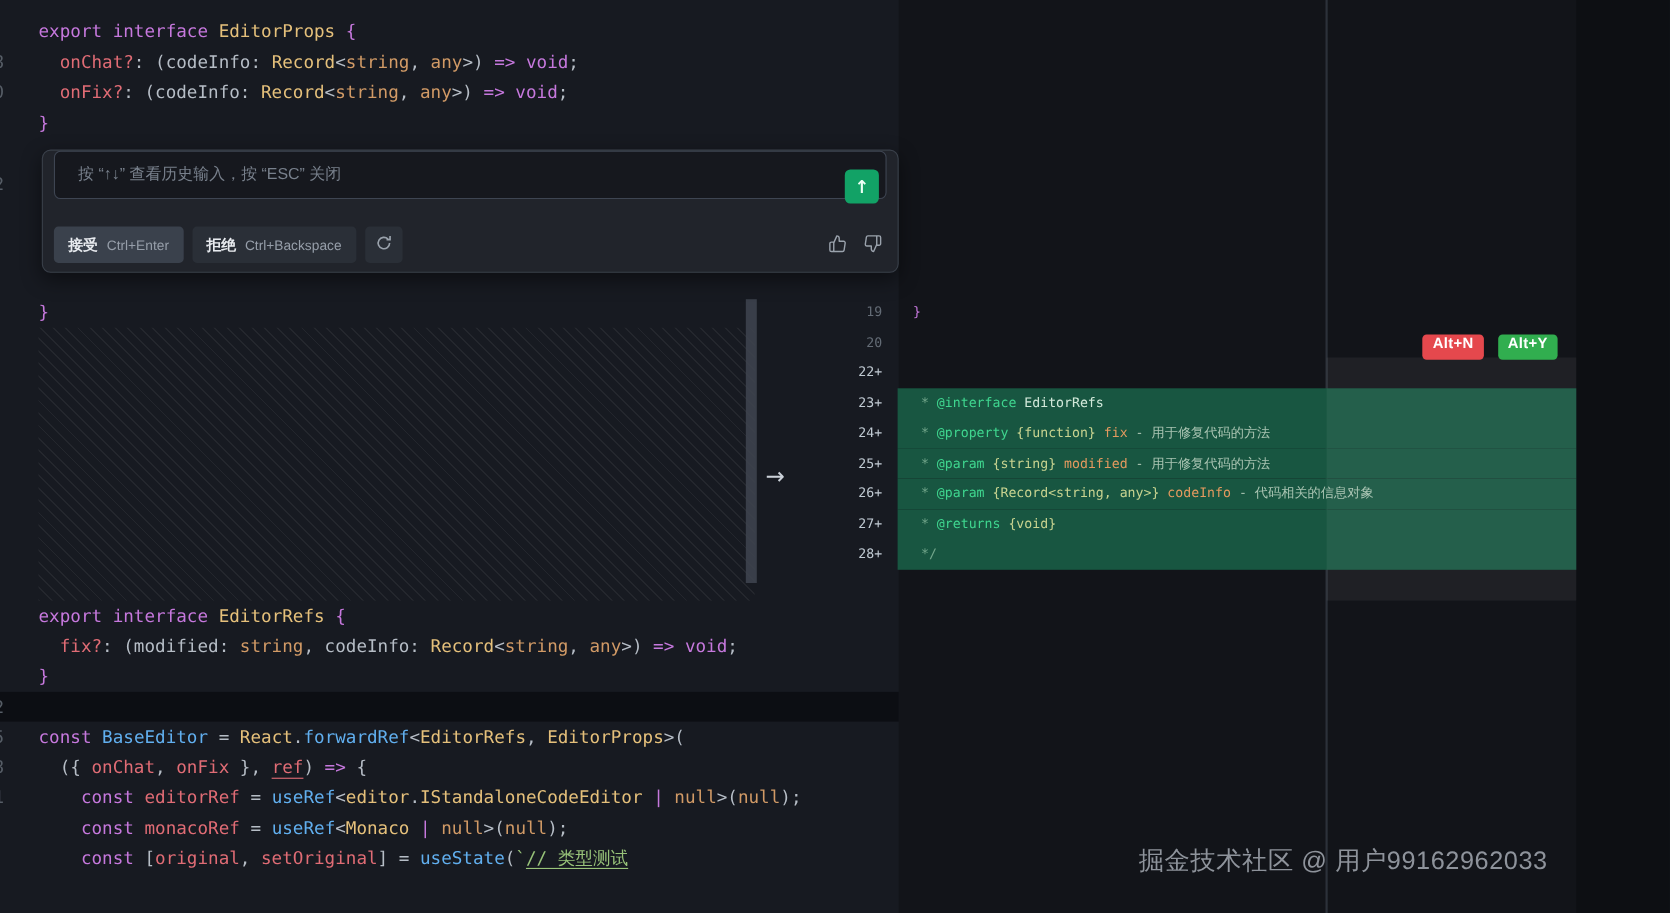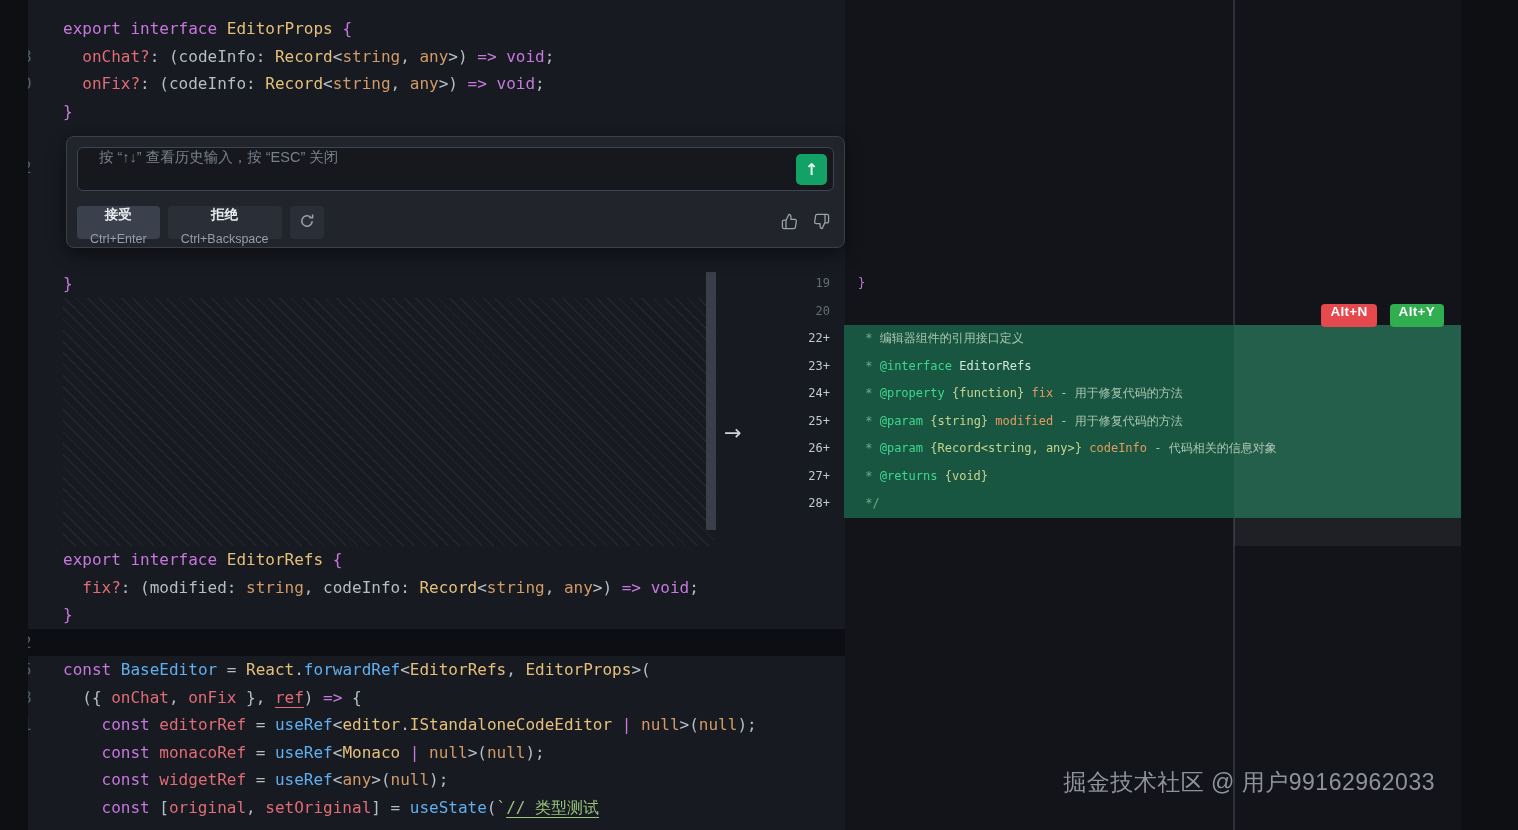--- a/index.html
+++ b/index.html
@@ -1,19 +1,19 @@
 <!DOCTYPE html>
 <html><head>
 <meta charset="utf-8">
 <style>
   * { box-sizing: border-box; }
   body { margin: 0; background: #0d0f13; }
   #root {
     position: relative; width: 1433px; height: 830px; overflow: hidden;
-    background: #121419; font-family: "DejaVu Sans Mono", monospace; margin-left: 28px;
+    background: #121419; font-family: "DejaVu Sans Mono", monospace;
   }
   #left-region { position: absolute; left: 0; top: 0; width: 817px; height: 830px; background: #171a21; }
 
   .code-line { height: 27.5px; line-height: 27.5px; white-space: pre; font-size: 16px; }
 
   
   .tok-kw    { color: #c678dd; }
   .tok-type  { color: #e5c07b; }
   .tok-prop  { color: #e06c75; }
   .tok-fn    { color: #61afef; }
@@ -36,41 +36,40 @@
   #gutter-fragments { position: absolute; left: 0; top: 0; width: 12px; height: 830px; overflow: hidden; z-index: 3; }
   .gutter-frag { position: absolute; left: -6px; color: #565d66; font-size: 16px; line-height: 27.5px; }
 
   
   #ai-widget {
     position: absolute; left: 38px; top: 136px; width: 779px; height: 112px;
     background: #21242b; border: 1px solid #3a404a; border-radius: 8px;
     box-shadow: 0 6px 18px rgba(0,0,0,.45); z-index: 6;
   }
   #ai-input-wrap {
-    position: absolute; left: 10px; right: 10px; top: 10px; height: 44px;
+    position: absolute; left: 10px; right: 10px; top: 0; height: 44px;
     background: #16181e; border: 1px solid #3e4552; border-radius: 6px;
-    display: flex; align-items: flex-start; padding: 0 44px 0 19px;
+    display: flex; align-items: center; padding: 0 44px 0 19px;
   }
   #ai-input {
     width: 100%; background: transparent; border: none; outline: none;
     color: #c7ccd4; font: 400 14.5px "Liberation Sans", sans-serif;
   }
   #ai-input::placeholder { color: #78808c; }
   #send-btn {
     position: absolute; right: 17px; top: 17px; width: 31px; height: 31px;
     border: none; border-radius: 5px; background: #12a266; cursor: pointer;
     display: flex; align-items: center; justify-content: center;
     color: #eafff4; font-size: 16px; font-weight: 700; font-family: "DejaVu Sans", sans-serif;
   }
   #btn-row { position: absolute; left: 10px; top: 69px; display: flex; gap: 8px; align-items: center; }
   .wbtn {
     height: 33px; border: none; border-radius: 4px; cursor: pointer;
     display: inline-flex; align-items: center; gap: 8px; padding: 0 13px;
     font-family: "Liberation Sans", sans-serif;
-    flex-direction: column;
   }
   #accept-btn { background: #3a414c; }
   #reject-btn { background: #2a2f37; }
   #regen-btn  { background: #2a2f37; width: 34px; padding: 0; justify-content: center; }
   .btn-label { font-weight: 700; font-size: 13.5px; color: #e8ebef; }
   .btn-short { font-size: 12.5px; color: #969ea9; }
   #thumb-row { position: absolute; right: 14px; top: 76px; display: flex; gap: 15px; align-items: center; }
   .icon-btn { background: transparent; border: none; padding: 0; cursor: pointer; display: flex; }
 
   
@@ -181,21 +180,20 @@
       <div class="diff-row">
         <span class="diff-num">19</span>
         <div class="diff-code"><span class="tok-kw">}</span></div>
       </div>
       <div class="diff-row">
         <span class="diff-num">20</span>
         <div class="diff-code"></div>
       </div>
       <div class="diff-row added">
         <span class="diff-num">22+</span>
-        <div class="diff-code"><span class="tok-gc"> * </span><span class="tok-gdesc">编辑器组件的引用接口定义</span></div>
       </div>
       <div class="diff-row added">
         <span class="diff-num">23+</span>
         <div class="diff-code"><span class="tok-gc"> * </span><span class="tok-gtag">@interface</span><span class="tok-gc"> </span><span class="tok-gid">EditorRefs</span></div>
       </div>
       <div class="diff-row added">
         <span class="diff-num">24+</span>
         <div class="diff-code"><span class="tok-gc"> * </span><span class="tok-gtag">@property</span><span class="tok-gc"> </span><span class="tok-gtype">{function}</span><span class="tok-gc"> </span><span class="tok-gvar">fix</span><span class="tok-gdesc"> - </span><span class="tok-gdesc">用于修复代码的方法</span></div>
       </div>
       <div class="diff-row added">
@@ -224,18 +222,17 @@
   <div id="current-line-band"></div>
   <div id="bottom-code">
       <div class="code-line"><span class="tok-kw">export</span><span class="tok-pl"> </span><span class="tok-kw">interface</span><span class="tok-pl"> </span><span class="tok-type">EditorRefs</span><span class="tok-pl"> </span><span class="tok-kw">{</span></div>
       <div class="code-line"><span class="tok-pl">  </span><span class="tok-prop">fix?</span><span class="tok-pl">: (</span><span class="tok-pl">modified</span><span class="tok-pl">: </span><span class="tok-orange">string</span><span class="tok-pl">, </span><span class="tok-pl">codeInfo</span><span class="tok-pl">: </span><span class="tok-type">Record</span><span class="tok-pl">&lt;</span><span class="tok-orange">string</span><span class="tok-pl">, </span><span class="tok-orange">any</span><span class="tok-pl">&gt;) </span><span class="tok-kw">=&gt;</span><span class="tok-pl"> </span><span class="tok-kw">void</span><span class="tok-pl">;</span></div>
       <div class="code-line"><span class="tok-kw">}</span></div>
       <div class="code-line"></div>
       <div class="code-line"><span class="tok-kw">const</span><span class="tok-pl"> </span><span class="tok-fn">BaseEditor</span><span class="tok-pl"> = </span><span class="tok-type">React</span><span class="tok-pl">.</span><span class="tok-fn">forwardRef</span><span class="tok-pl">&lt;</span><span class="tok-type">EditorRefs</span><span class="tok-pl">, </span><span class="tok-type">EditorProps</span><span class="tok-pl">&gt;(</span></div>
       <div class="code-line"><span class="tok-pl">  ({ </span><span class="tok-prop">onChat</span><span class="tok-pl">, </span><span class="tok-prop">onFix</span><span class="tok-pl"> }, </span><span class="tok-prop tok-u">ref</span><span class="tok-pl">) </span><span class="tok-kw">=&gt;</span><span class="tok-pl"> {</span></div>
       <div class="code-line"><span class="tok-pl">    </span><span class="tok-kw">const</span><span class="tok-pl"> </span><span class="tok-prop">editorRef</span><span class="tok-pl"> = </span><span class="tok-fn">useRef</span><span class="tok-pl">&lt;</span><span class="tok-type">editor</span><span class="tok-pl">.</span><span class="tok-type">IStandaloneCodeEditor</span><span class="tok-pl"> </span><span class="tok-kw">|</span><span class="tok-pl"> </span><span class="tok-orange">null</span><span class="tok-pl">&gt;(</span><span class="tok-orange">null</span><span class="tok-pl">);</span></div>
       <div class="code-line"><span class="tok-pl">    </span><span class="tok-kw">const</span><span class="tok-pl"> </span><span class="tok-prop">monacoRef</span><span class="tok-pl"> = </span><span class="tok-fn">useRef</span><span class="tok-pl">&lt;</span><span class="tok-type">Monaco</span><span class="tok-pl"> </span><span class="tok-kw">|</span><span class="tok-pl"> </span><span class="tok-orange">null</span><span class="tok-pl">&gt;(</span><span class="tok-orange">null</span><span class="tok-pl">);</span></div>
-      <div class="code-line"><span class="tok-pl">    </span><span class="tok-kw">const</span><span class="tok-pl"> </span><span class="tok-prop">widgetRef</span><span class="tok-pl"> = </span><span class="tok-fn">useRef</span><span class="tok-pl">&lt;</span><span class="tok-orange">any</span><span class="tok-pl">&gt;(</span><span class="tok-orange">null</span><span class="tok-pl">);</span></div>
       <div class="code-line"><span class="tok-pl">    </span><span class="tok-kw">const</span><span class="tok-pl"> [</span><span class="tok-prop">original</span><span class="tok-pl">, </span><span class="tok-prop">setOriginal</span><span class="tok-pl">] = </span><span class="tok-fn">useState</span><span class="tok-pl">(</span><span class="tok-str">`</span><span class="tok-str tok-u">// 类型测试</span></div>
     </div>
 
   <div id="watermark">掘金技术社区 @ 用户99162962033</div>
 </div>
 
 </body></html>

